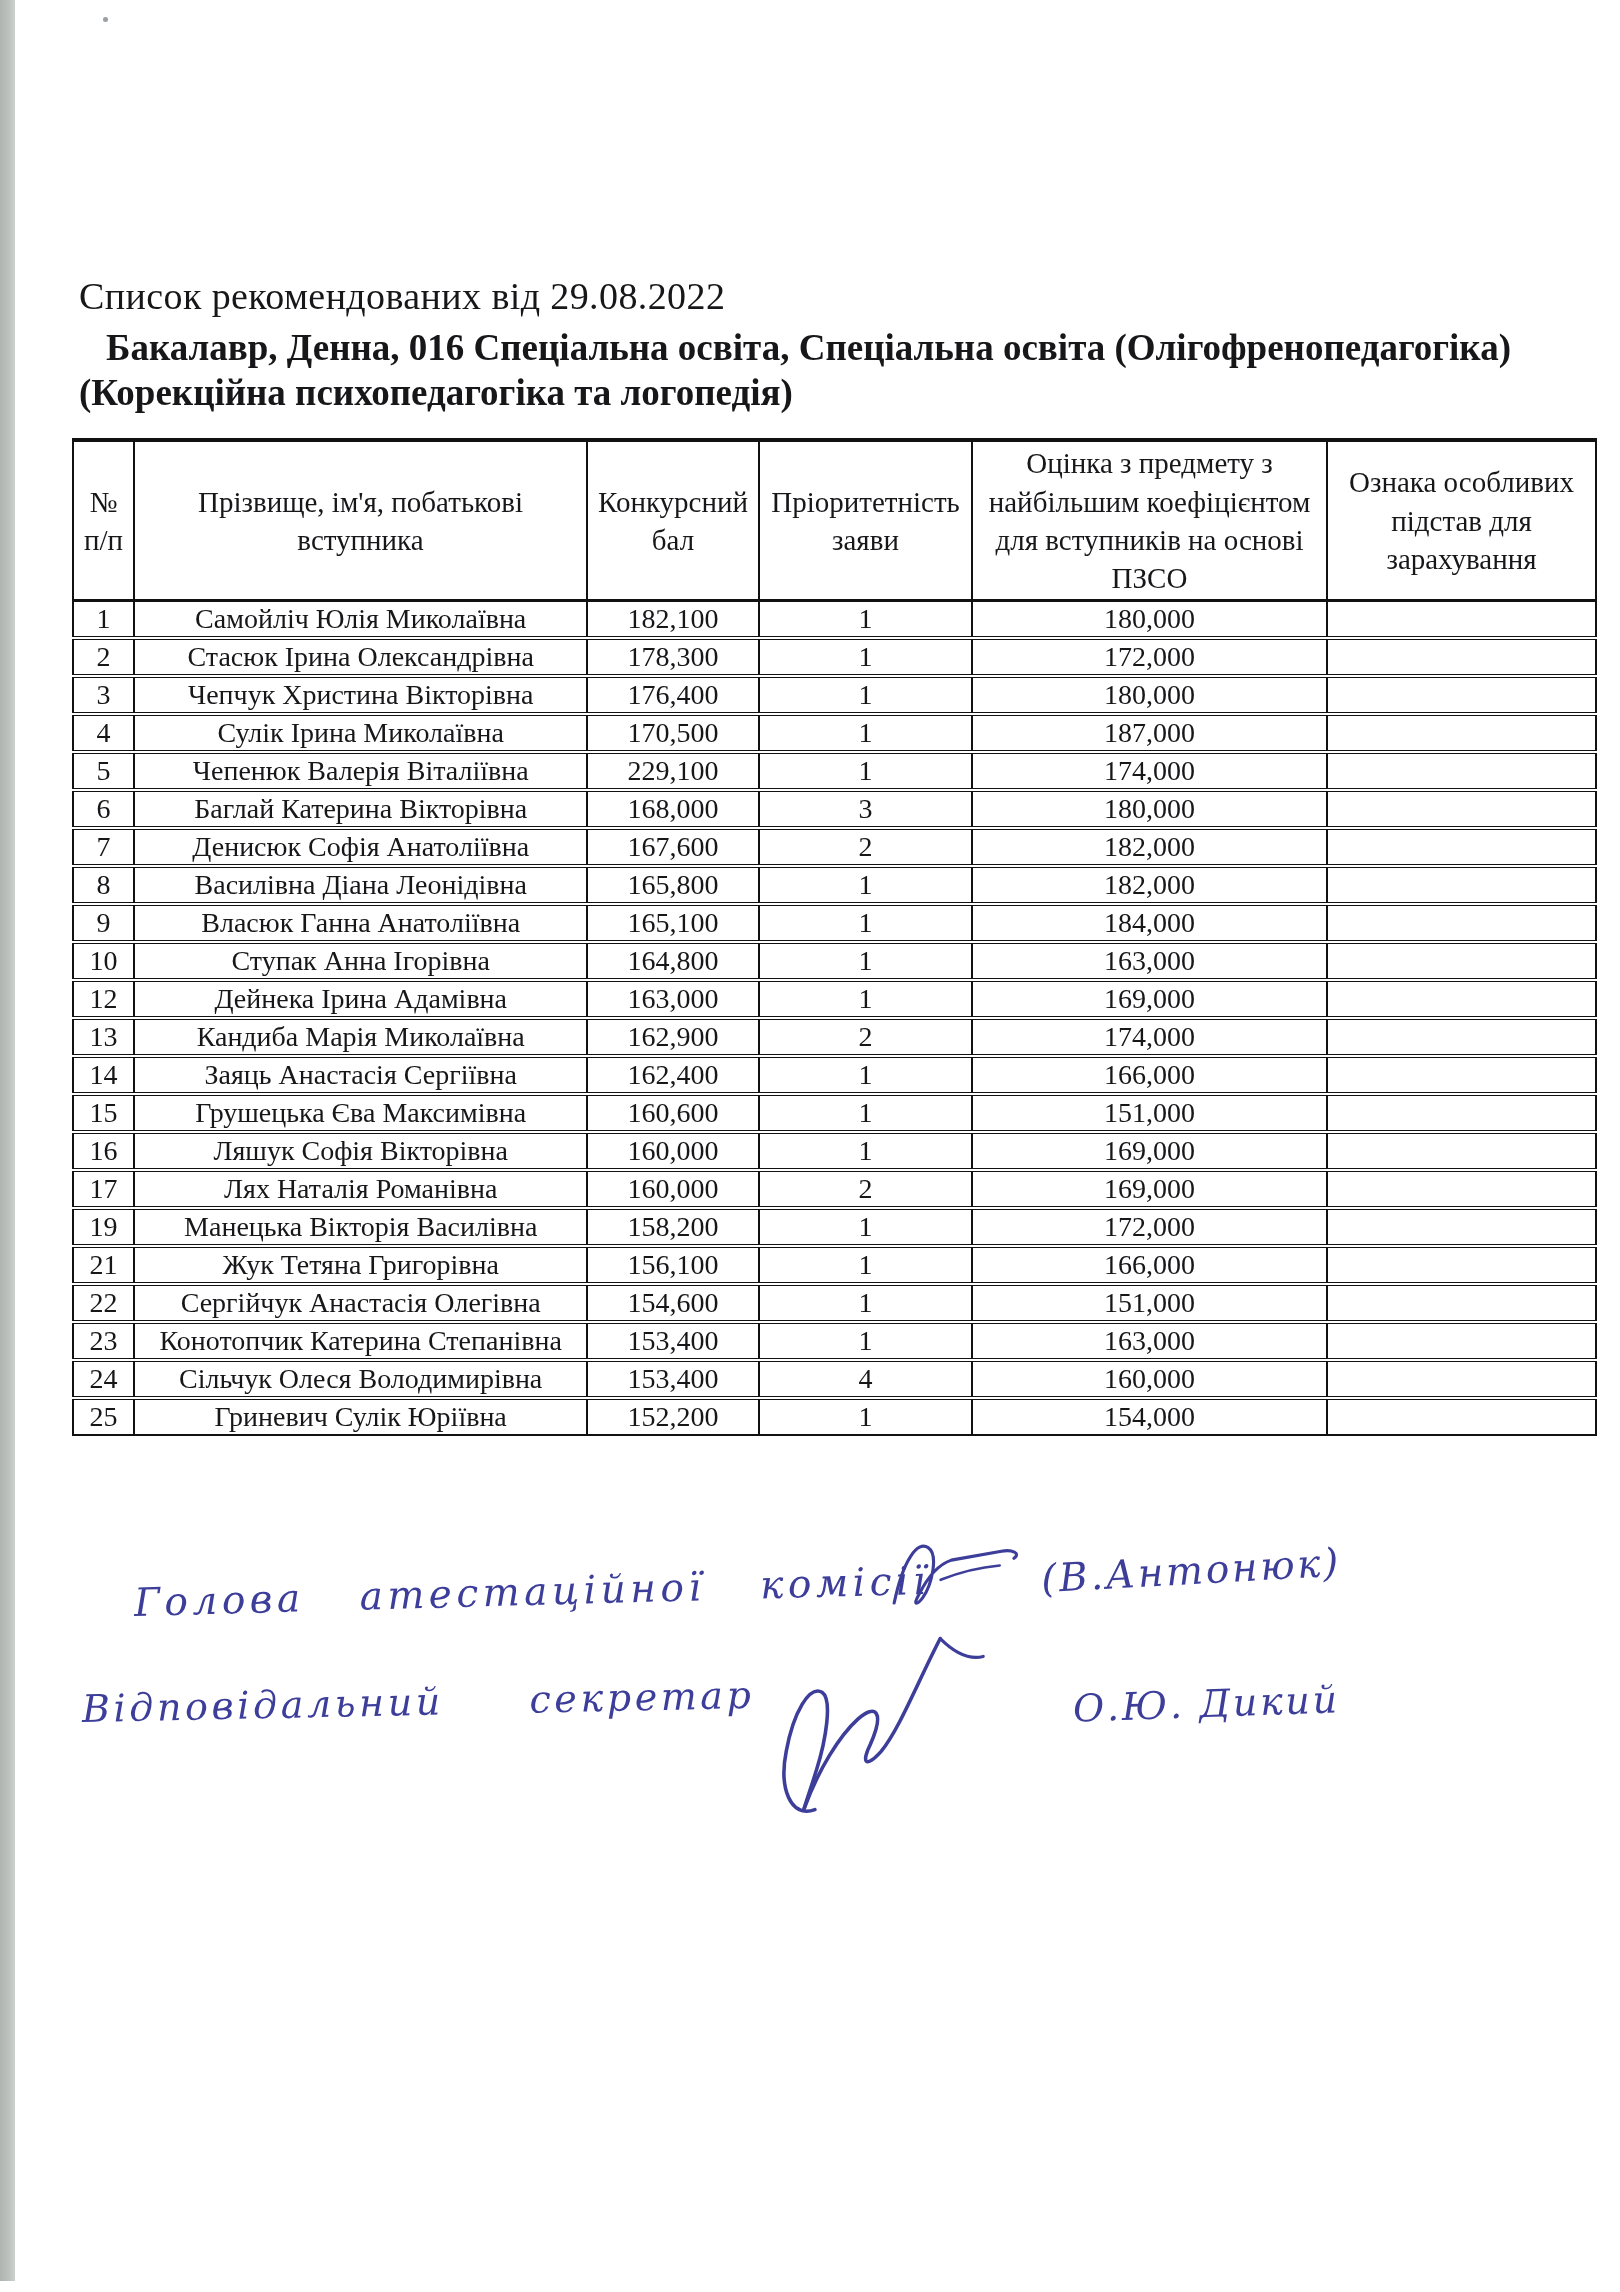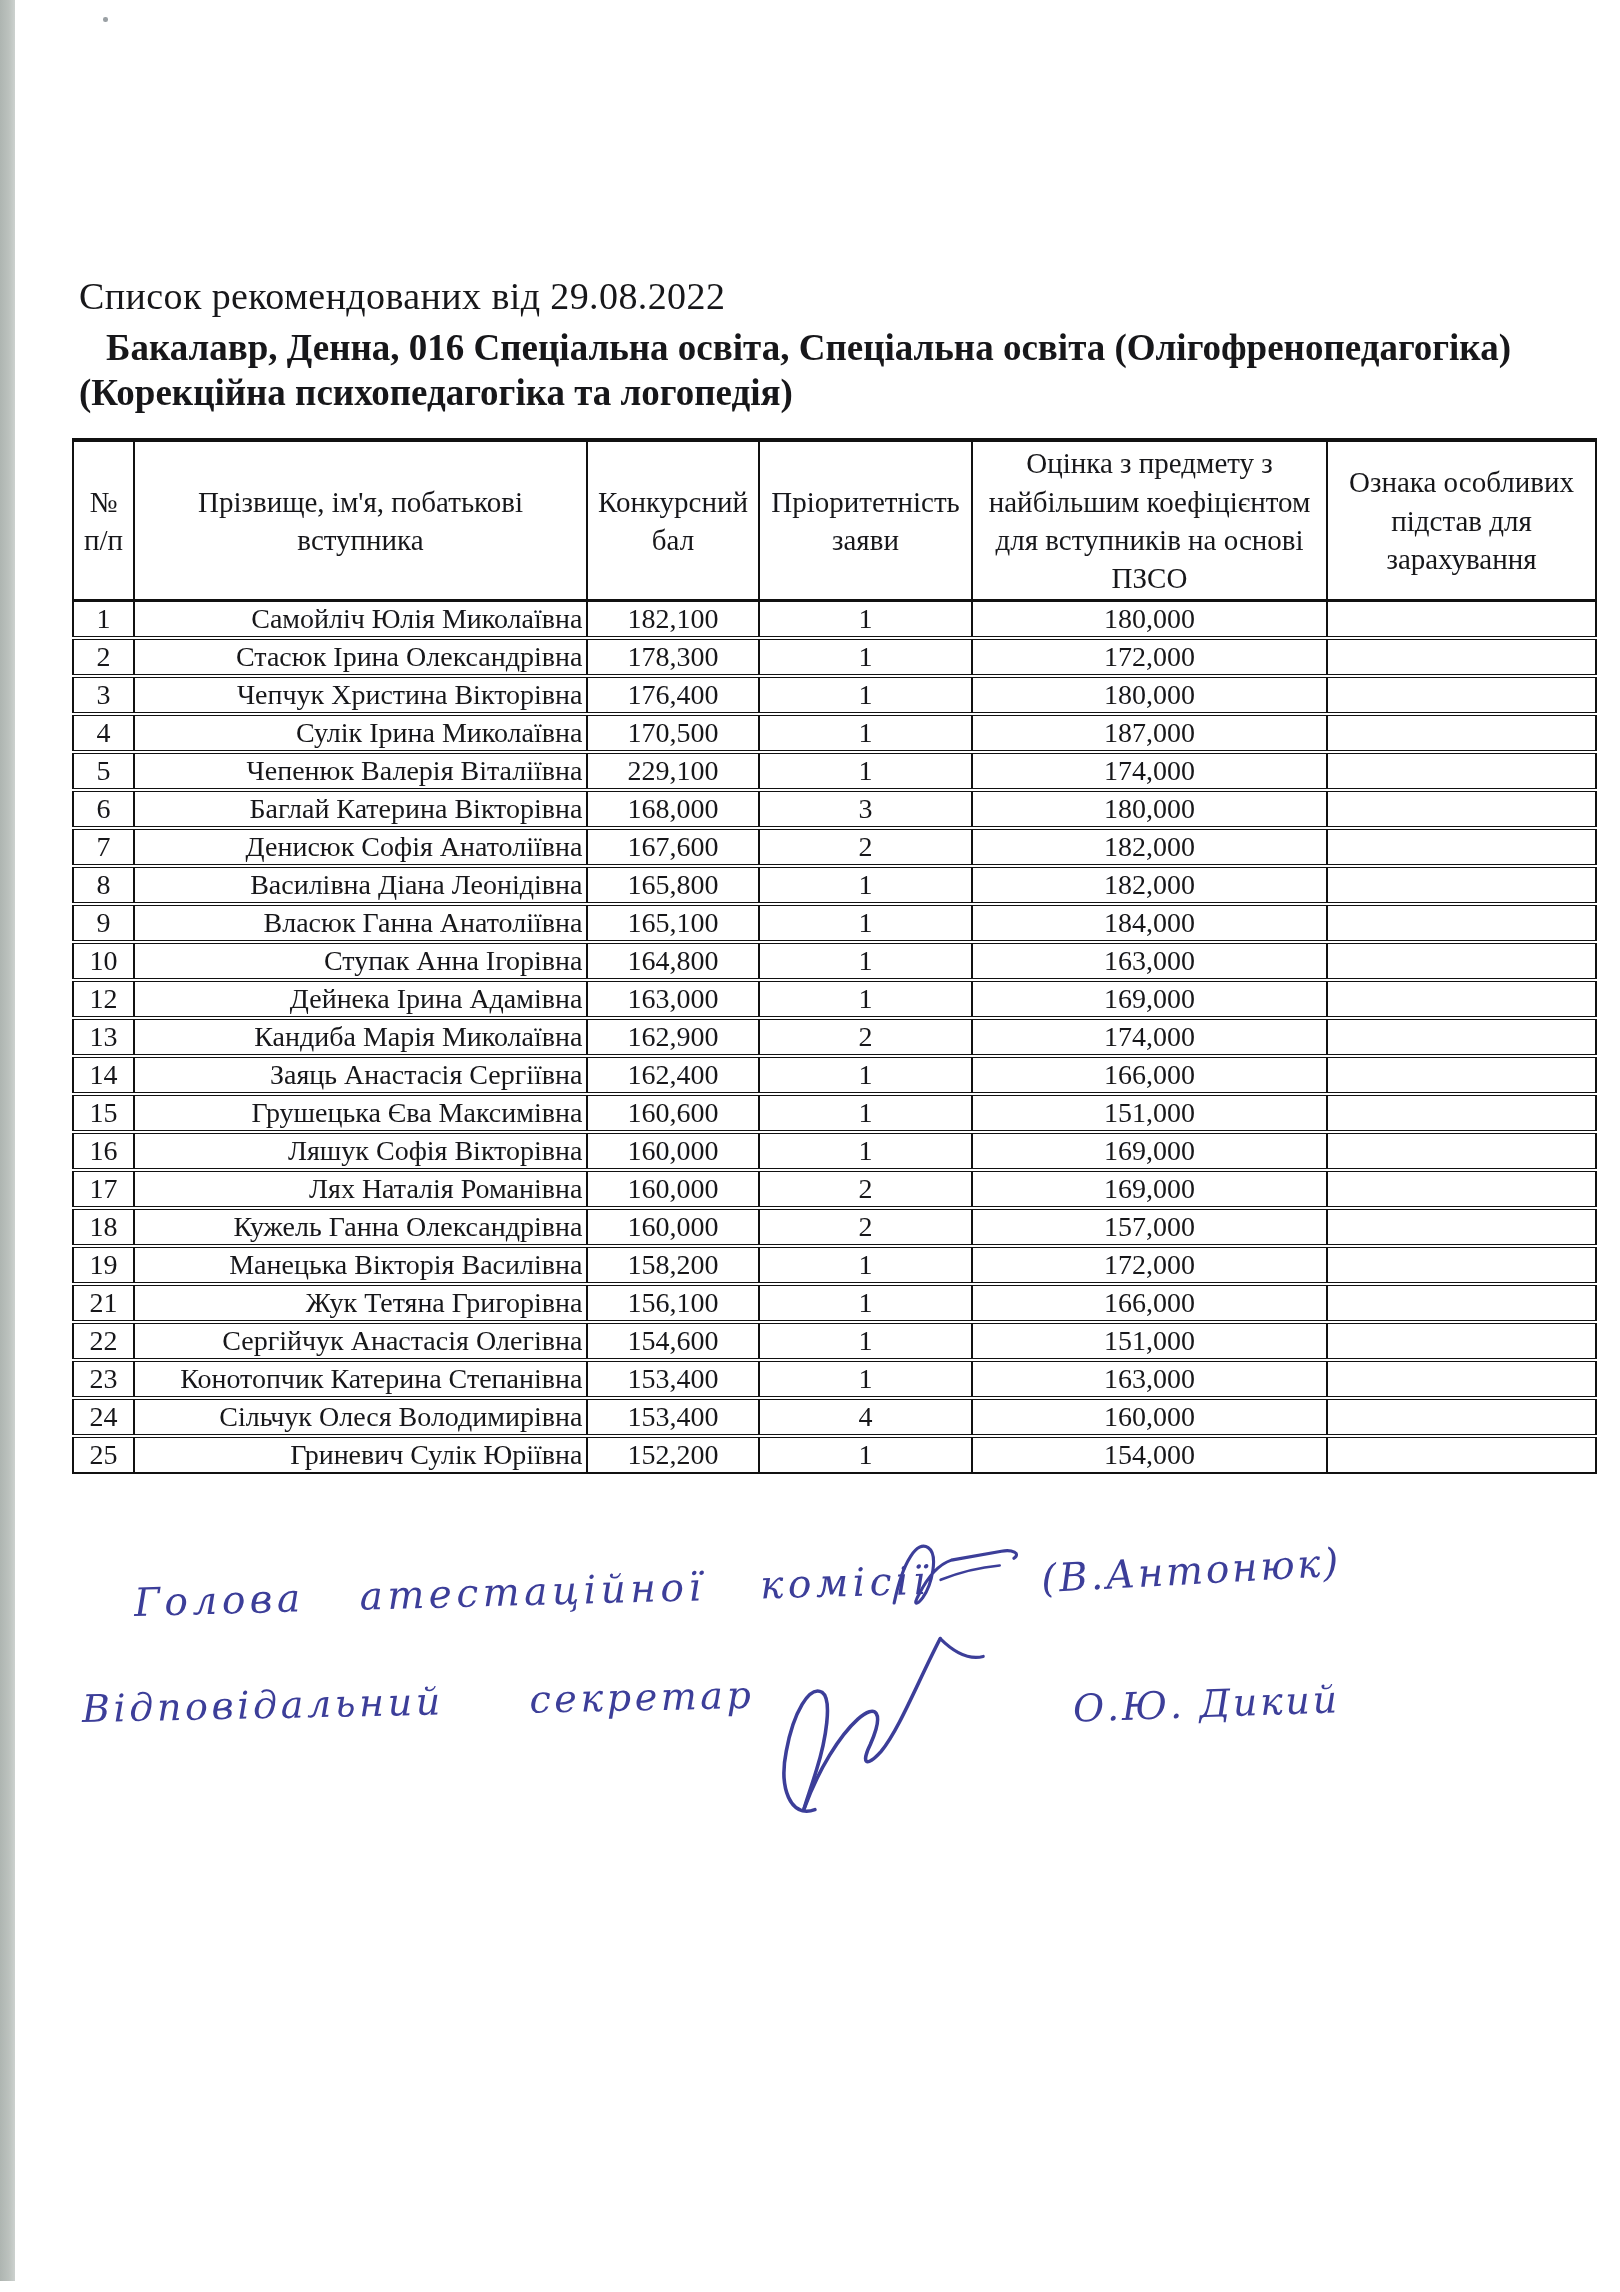--- a/index.html
+++ b/index.html
@@ -56,21 +56,21 @@
   table.rec-table td {
     height:34px;
     font-size:28px;
     padding:0 3.6px;
     text-align:center;
     vertical-align:middle;
     border-bottom:4.5px double #111;
     white-space:nowrap;
     overflow:visible;
   }
-  table.rec-table td.cell-name { text-align:right; padding-left:4px; }
+  table.rec-table td.cell-name { text-align:center; padding-left:4px; }
   table.rec-table tr:last-child td { border-bottom:2.7px solid #111;margin-left:24px; }
 
   .hand {
     position:absolute;
     color:#3c3e99;
     font-family:"DejaVu Serif", serif;
     font-style:italic;
     white-space:nowrap;
   }
   .sig-role1 {
@@ -248,28 +248,20 @@
   </tr>
       <tr>
     <td class="cell-num">17</td>
     <td class="cell-name">Лях Наталія Романівна</td>
     <td class="cell-score">160,000</td>
     <td class="cell-priority">2</td>
     <td class="cell-grade">169,000</td>
     <td class="cell-special"></td>
   </tr>
       <tr>
-    <td class="cell-num">18</td>
-    <td class="cell-name">Кужель Ганна Олександрівна</td>
-    <td class="cell-score">160,000</td>
-    <td class="cell-priority">2</td>
-    <td class="cell-grade">157,000</td>
-    <td class="cell-special"></td>
-  </tr>
-      <tr>
     <td class="cell-num">19</td>
     <td class="cell-name">Манецька Вікторія Василівна</td>
     <td class="cell-score">158,200</td>
     <td class="cell-priority">1</td>
     <td class="cell-grade">172,000</td>
     <td class="cell-special"></td>
   </tr>
       <tr>
     <td class="cell-num">21</td>
     <td class="cell-name">Жук Тетяна Григорівна</td>

